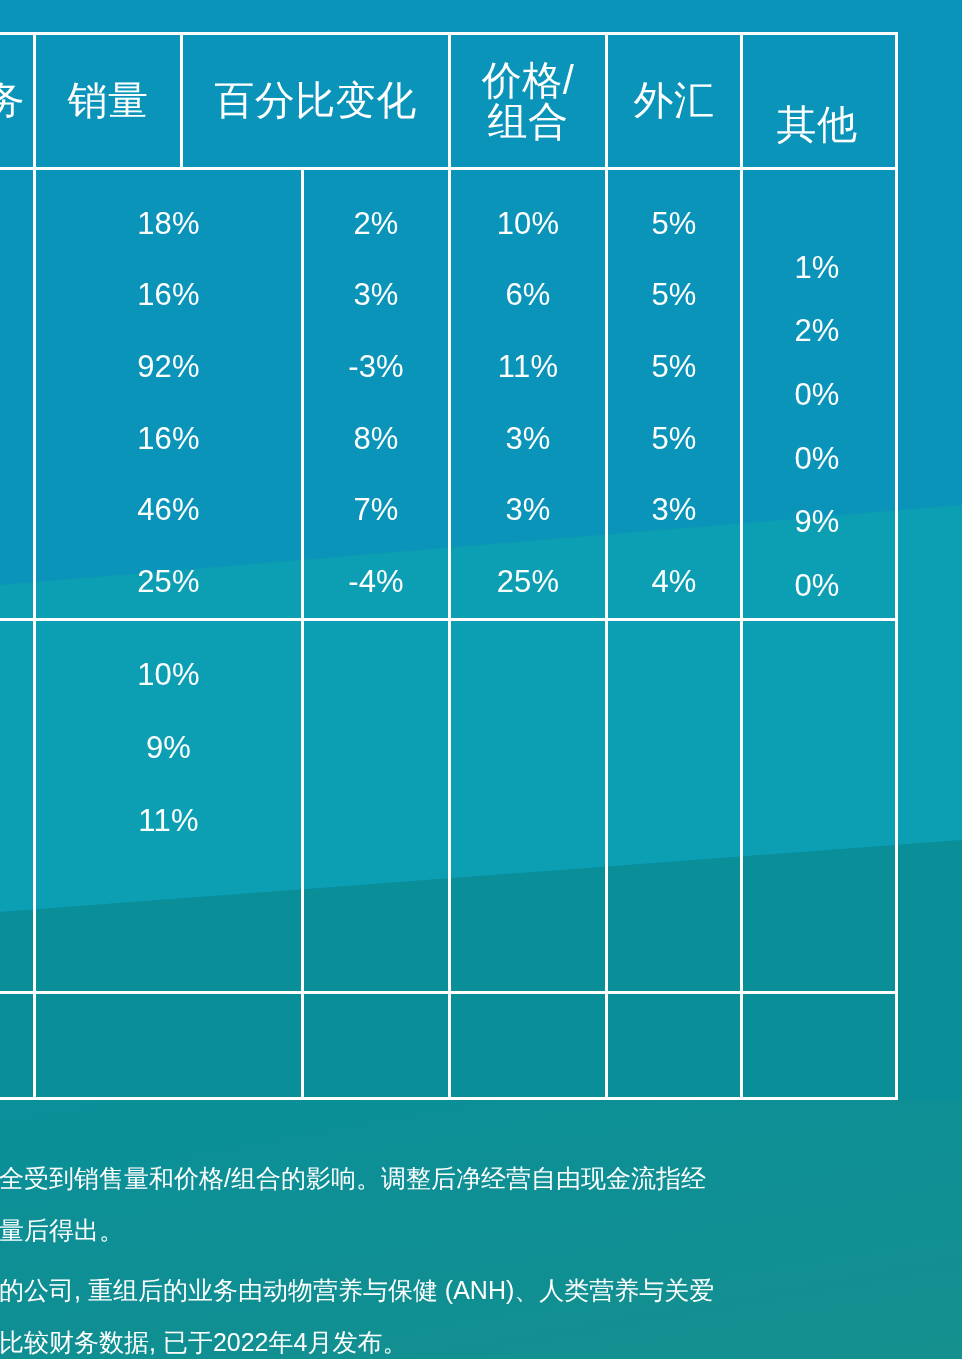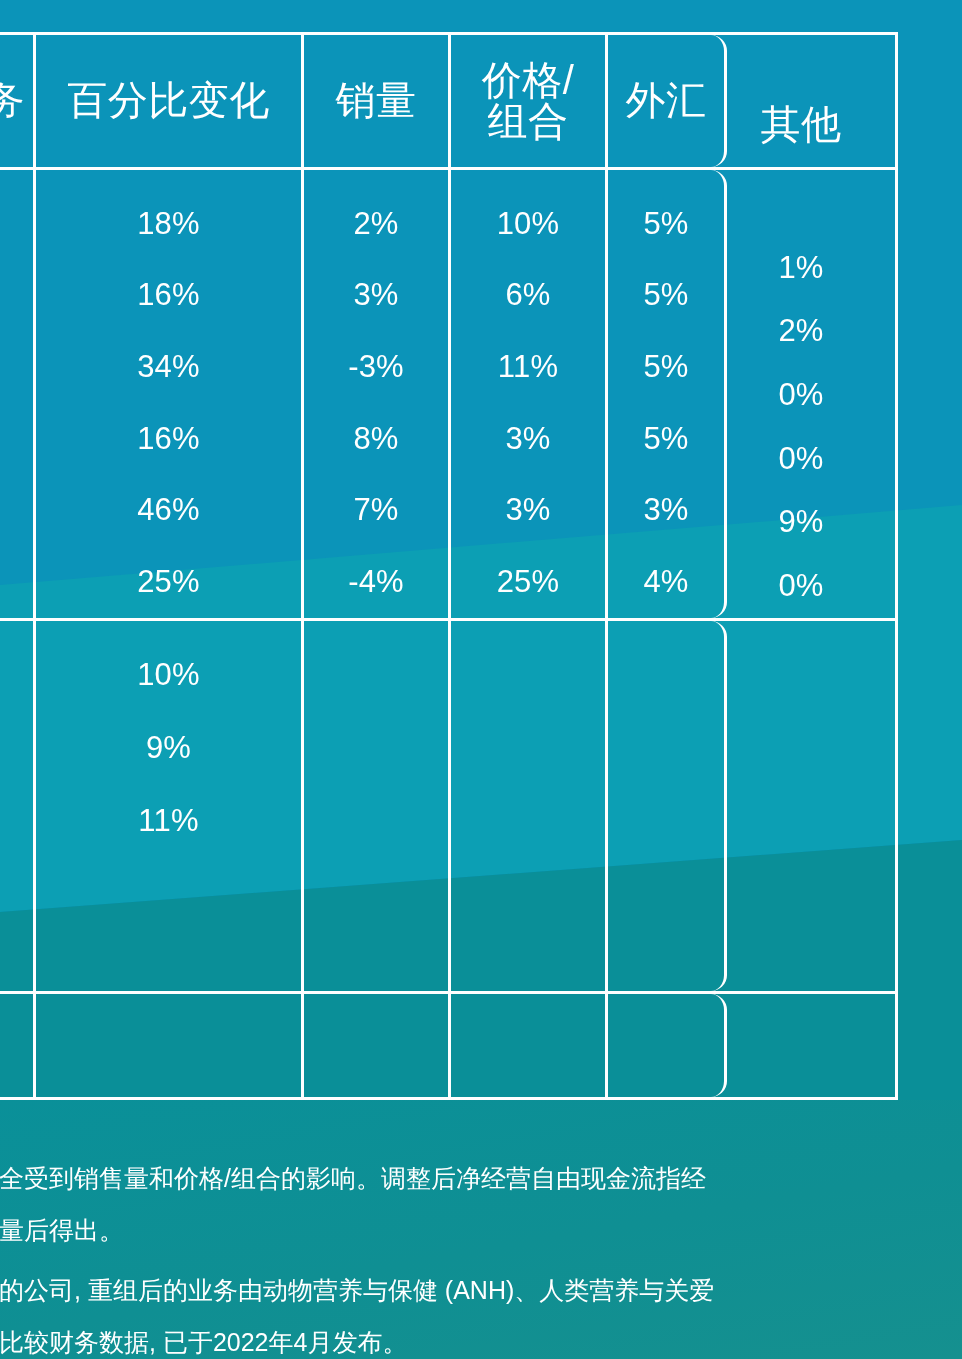--- a/index.html
+++ b/index.html
@@ -63,21 +63,21 @@
     border-right: 3px solid #ffffff;
     position: relative;
   }
   .col:last-child { border-right: none; margin-top: 48px; }
 
   
   .c0 { width: 96px; }   
   .c1 { width: 268px; }  
   .c2 { width: 147px; }  
   .c3 { width: 157px; }  
-  .c4 { width: 119px; border-radius: 16px; }  
+  .c4 { width: 135px; }  
   .c5 { width: 148px; }  
 
   .hcell {
     height: 100%;
     display: flex;
     align-items: center;
     justify-content: center;
     color: #ffffff;
     font-size: 40px;
     line-height: 1.02;
@@ -137,25 +137,25 @@
   <div class="band" id="band-mid"></div>
   <div class="band" id="band-low"></div>
   <div class="band" id="band-bottomfade"></div>
 
   <div id="table">
 
     <div class="grow-row" id="header-row">
       <div class="col c0">
         <div class="hcell small">业务</div>
       </div>
+      <div class="col c2">
+        <div class="hcell">销量</div>
+      </div>
       <div class="col c1">
         <div class="hcell">百分比变化</div>
-      </div>
-      <div class="col c2">
-        <div class="hcell">销量</div>
       </div>
       <div class="col c3">
         <div class="hcell">价格/
 组合</div>
       </div>
       <div class="col c4">
         <div class="hcell">外汇</div>
       </div>
       <div class="col c5">
         <div class="hcell">其他</div>
@@ -170,21 +170,21 @@
           <div class="rowlabel"></div>
           <div class="rowlabel"></div>
           <div class="rowlabel"></div>
           <div class="rowlabel"></div>
         </div>
       </div>
       <div class="col c1">
         <div class="vstack">
           <div class="vcell">18%</div>
           <div class="vcell">16%</div>
-          <div class="vcell">34%</div>
+          <div class="vcell">92%</div>
           <div class="vcell">16%</div>
           <div class="vcell">46%</div>
           <div class="vcell">25%</div>
         </div>
       </div>
       <div class="col c2">
         <div class="vstack">
           <div class="vcell">2%</div>
           <div class="vcell">3%</div>
           <div class="vcell">-3%</div>

